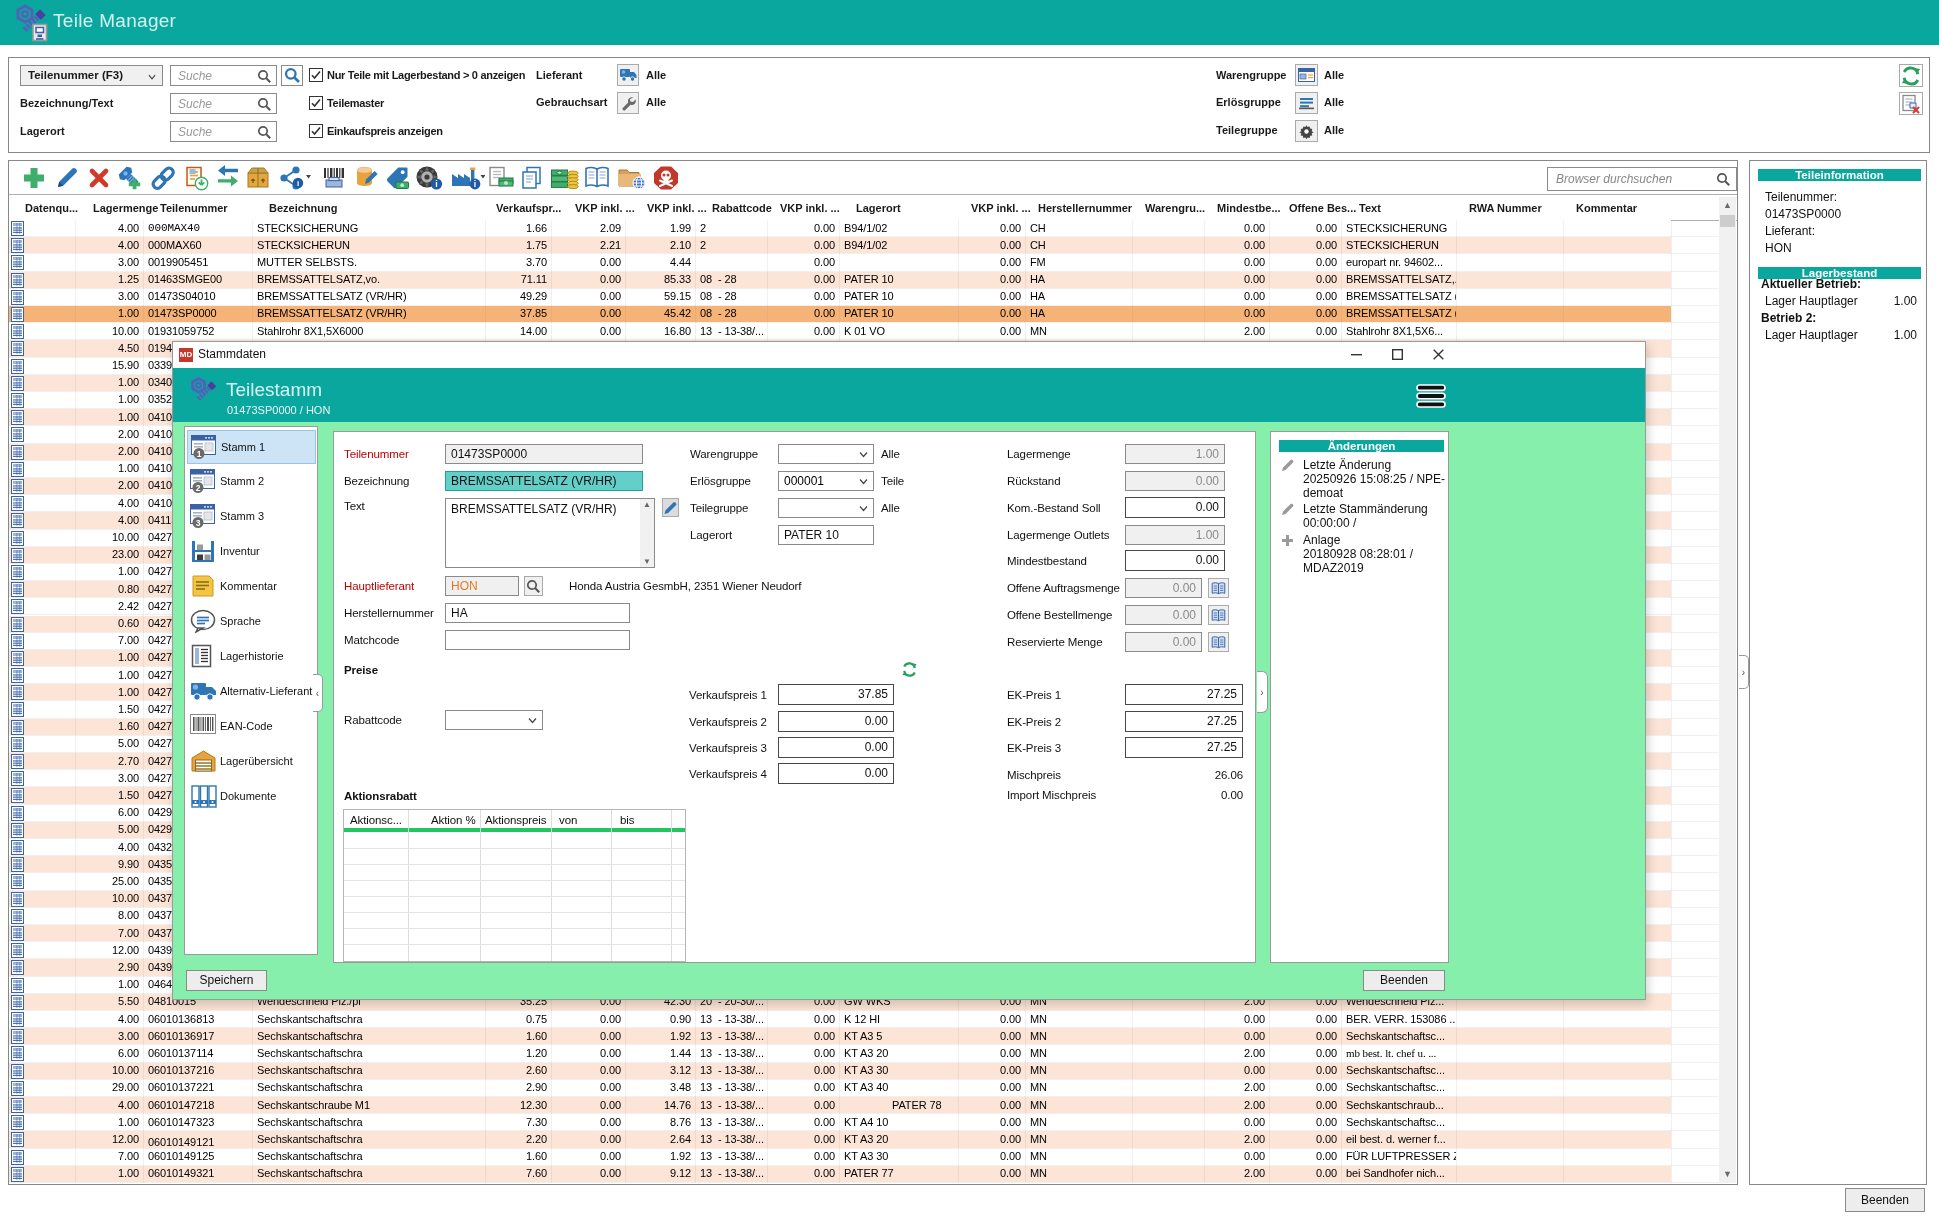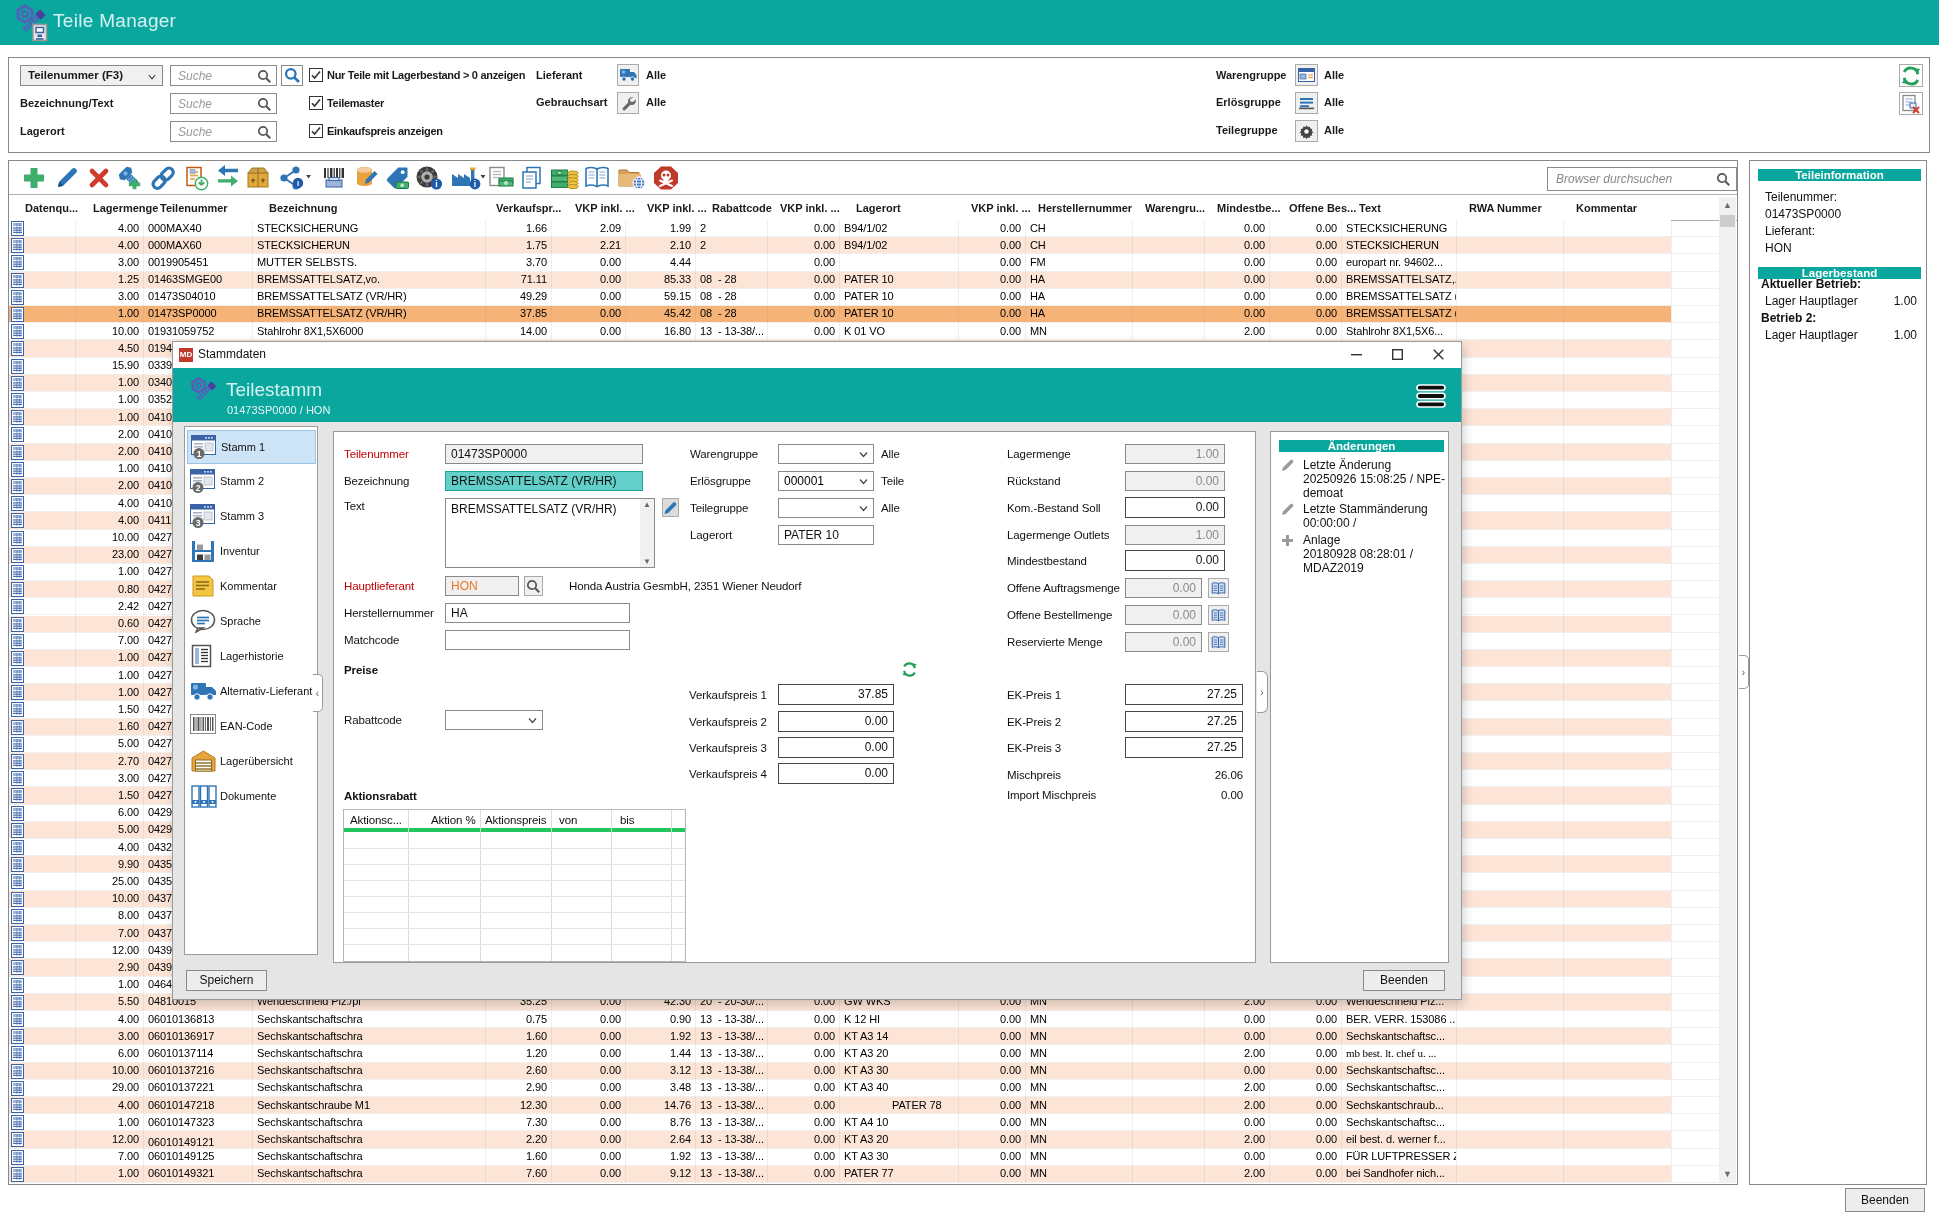--- a/index.html
+++ b/index.html
@@ -40,21 +40,21 @@
 
 #rpanel { position:absolute; left:1749px; top:160px; width:178px; height:1025px; border:1px solid #888; background:#fff; }
 .tealbar { position:absolute; left:8px; width:163px; height:12px; background:#0aa79f; color:#fff; font-size:11.5px; font-weight:bold; text-align:center; line-height:12px; }
 .rp { position:absolute; font-size:12px; color:#111; white-space:nowrap; }
 .rpb { font-weight:bold; }
 
 .handle { position:absolute; border:1px solid #9a9a9a; background:#fff; font-size:10px; color:#555; display:flex; align-items:center; justify-content:center; }
 
 .btn95 { position:absolute; background:#ededed; border:1px solid #8a8a8a; font-size:12px; color:#111; text-align:center; font-family:"Liberation Sans",sans-serif; }
 
-#dlg { position:absolute; left:172px; top:341px; width:1290px; height:659px; background:#e5e5e5; border:1px solid #9a9a9a; box-shadow:2px 4px 10px rgba(0,0,0,0.18); }
+#dlg { position:absolute; left:172px; top:341px; width:1474px; height:659px; background:#86efac; border:1px solid #9a9a9a; box-shadow:2px 4px 10px rgba(0,0,0,0.18); }
 #dlgtitle { position:absolute; left:0; top:0; width:100%; height:26px; background:#fff; }
 #dlgtitle .md { position:absolute; left:6px; top:6px; width:14px; height:14px; background:#c0392b; color:#fff; font-size:8px; font-weight:bold; text-align:center; line-height:14px; }
 #dlgtitle .t { position:absolute; left:25px; top:5px; font-size:12px; color:#111; }
 #dlghead { position:absolute; left:0; top:26px; width:100%; height:54px; background:#0aa79f; }
 #dlghead .ttl { position:absolute; left:53px; top:11px; font-size:19px; color:#d6f2f0; }
 #dlghead .sub { position:absolute; left:54px; top:36px; font-size:11px; color:#e8f7f6; }
 #dlgtabs { position:absolute; left:11px; top:84px; width:134px; height:529px; border:1px solid #9a9a9a; background:#fff; }
 .tab { position:absolute; left:2px; width:129px; height:34px; }
 .tab.act { background:#cde3f6; border:1px solid #9dc3e6; }
 .tab .tic { position:absolute; left:3px; top:4px; }
@@ -458,21 +458,21 @@
           <rect x="2" y="2" width="9" height="3" fill="#9db6d9"></rect>
           <g fill="#3a62a7">
             <rect x="2" y="6.4" width="9" height="1.1"></rect>
             <rect x="2" y="8.6" width="9" height="1.1"></rect>
             <rect x="2" y="10.8" width="9" height="1.1"></rect>
           </g>
           <rect x="5.4" y="2" width="1" height="11" fill="#3a62a7" opacity="0.55"></rect>
           <rect x="8.3" y="2" width="1" height="11" fill="#3a62a7" opacity="0.55"></rect>
         </svg></span>
       <span class="c cr" style="left:66px;width:68px;top:1.5px;">4.00</span>
-      <span class="c cl" style="left:134px;width:109px;top:1.5px;">000MAX40</span>
+      <span class="c cl" style="left:134px;width:109px;top:1.5px;font-family:Liberation Mono, monospace;">000MAX40</span>
       <span class="c cl" style="left:243px;width:233px;top:1.5px;">STECKSICHERUNG</span>
       <span class="c cr" style="left:476px;width:66px;top:1.5px;">1.66</span>
       <span class="c cr" style="left:542px;width:74px;top:1.5px;">2.09</span>
       <span class="c cr" style="left:616px;width:70px;top:1.5px;">1.99</span>
       <span class="c cl" style="left:686px;width:72px;top:1.5px;">2</span>
       <span class="c cr" style="left:758px;width:72px;top:1.5px;">0.00</span>
       <span class="c cl" style="left:830px;width:119px;top:1.5px;">B94/1/02</span>
       <span class="c cr" style="left:949px;width:67px;top:1.5px;">0.00</span>
       <span class="c cl" style="left:1016px;width:107px;top:1.5px;">CH</span>
       <span class="c cr" style="left:1195px;width:65px;top:1.5px;">0.00</span>
@@ -1325,21 +1325,21 @@
           <rect x="8.3" y="2" width="1" height="11" fill="#3a62a7" opacity="0.55"></rect>
         </svg></span>
       <span class="c cr" style="left:66px;width:68px;top:1.5px;">3.00</span>
       <span class="c cl" style="left:134px;width:109px;top:1.5px;">06010136917</span>
       <span class="c cl" style="left:243px;width:233px;top:1.5px;">Sechskantschaftschra</span>
       <span class="c cr" style="left:476px;width:66px;top:1.5px;">1.60</span>
       <span class="c cr" style="left:542px;width:74px;top:1.5px;">0.00</span>
       <span class="c cr" style="left:616px;width:70px;top:1.5px;">1.92</span>
       <span class="c cl" style="left:686px;width:72px;top:1.5px;">13&nbsp;&nbsp;- 13-38/...</span>
       <span class="c cr" style="left:758px;width:72px;top:1.5px;">0.00</span>
-      <span class="c cl" style="left:830px;width:119px;top:1.5px;">KT A3 14</span>
+      <span class="c cl" style="left:830px;width:119px;top:1.5px;">KT A3 5</span>
       <span class="c cr" style="left:949px;width:67px;top:1.5px;">0.00</span>
       <span class="c cl" style="left:1016px;width:107px;top:1.5px;">MN</span>
       <span class="c cr" style="left:1195px;width:65px;top:1.5px;">0.00</span>
       <span class="c cr" style="left:1260px;width:72px;top:1.5px;">0.00</span>
       <span class="c cl" style="left:1332px;width:115px;top:1.5px;">Sechskantschaftsc...</span>
     </div>
 <div class="row" style="top:1045.41px;height:17.196px;">
       <div class="stripe" style="background:#fff;"></div>
       <span class="ric"><svg width="13" height="15" viewBox="0 0 13 15">
           <rect x="0.5" y="0.5" width="12" height="14" fill="#fff" stroke="#3a62a7"></rect>

